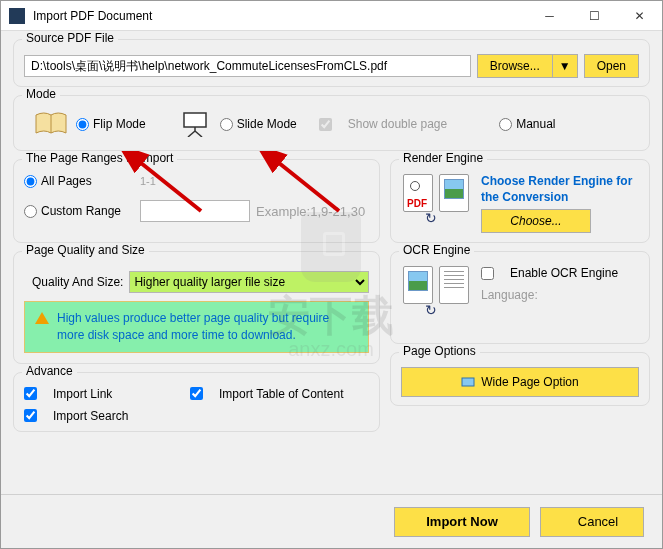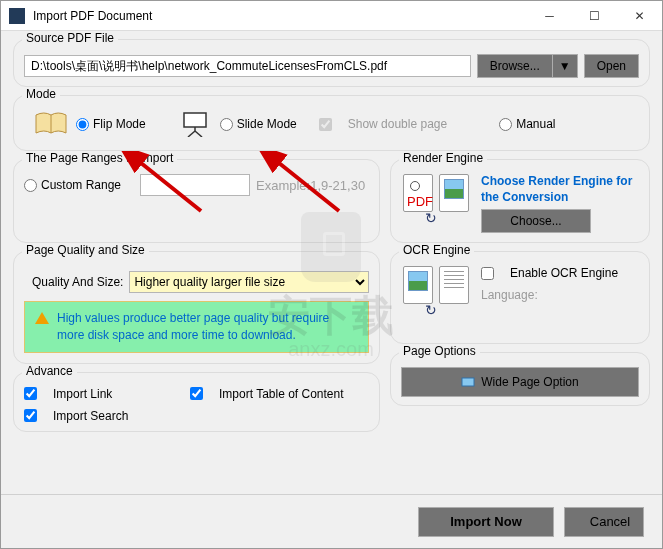--- a/index.html
+++ b/index.html
@@ -2,46 +2,46 @@
 <html><head>
 <meta charset="utf-8">
 <style>
 * { box-sizing: border-box; margin: 0; padding: 0; font-family: "Segoe UI", Tahoma, sans-serif; font-size: 12px; }
 body { background: #f0f0f0; width: 663px; height: 549px; overflow: hidden; border: 1px solid #999; position: relative; }
 .titlebar { height: 30px; background: #fff; display: flex; align-items: center; padding: 0 0 0 8px; border-bottom: 1px solid #ddd; }
 .titlebar .app-icon { width: 16px; height: 16px; background: #223a58; margin-right: 8px; }
 .titlebar .title { flex: 1; font-size: 12px; color: #000; }
 .titlebar .winbtn { width: 45px; height: 30px; display: flex; align-items: center; justify-content: center; color: #333; }
 .content { padding: 8px 12px; }
-.group { border: 1px solid #dcdcdc; border-radius: 13px; margin-bottom: 8px; padding: 10px 10px 8px 10px; position: relative; }
+.group { border: 1px solid #dcdcdc; border-radius: 8px; margin-bottom: 8px; padding: 10px 10px 8px 10px; position: relative; }
 .group > legend, .group-title { position: absolute; top: -9px; left: 8px; background: #f0f0f0; padding: 0 4px; font-size: 12px; color: #000; }
 .row { display: flex; align-items: center; gap: 6px; }
 input[type=text] { border: 1px solid #b5b5b5; background: #fff; height: 22px; padding: 0 6px; font-size: 12px; }
-.btn { border: 1px solid #adadad; background: #737373; height: 24px; padding: 0 12px; font-size: 12px; display: inline-flex; align-items: center; justify-content: center; cursor: default; text-align: center; }
+.btn { border: 1px solid #adadad; background: #fde047; height: 24px; padding: 0 12px; font-size: 12px; display: inline-flex; align-items: center; justify-content: center; cursor: default; text-align: center; }
 .btn.big { height: 30px; font-size: 13px; padding: 0 20px; }
 .mode-row { display: flex; align-items: center; gap: 8px; padding: 4px 10px; }
 .mode-icon { width: 34px; height: 28px; display: flex; align-items: center; justify-content: center; }
 .radio { display: flex; align-items: center; gap: 4px; font-size: 12px; }
 .checkbox { display: flex; align-items: center; gap: 16px; font-size: 12px; }
 .disabled { color: #9a9a9a; }
 .two-col { display: flex; gap: 10px; }
 .two-col .left { flex: 1; }
 .two-col .right { width: 260px; }
 .hint { color: #a0a0a0; font-size: 11px; }
 .link { color: #0066cc; }
-select { border: 1px solid #b5b5b5; background: #fef9c3; height: 22px; font-size: 12px; }
+select { border: 1px solid #b5b5b5; background: #bef264; height: 22px; font-size: 12px; }
 .warn-box { border: 1px solid #e0c46c; background: #86efac; padding: 8px 10px; display: flex; gap: 8px; align-items: flex-start; margin: 8px 0 2px 0; }
 .warn-icon { width: 0; height: 0; border-left: 7px solid transparent; border-right: 7px solid transparent; border-bottom: 12px solid #f0a000; margin-top: 2px; }
 .engine-icon { width: 72px; height: 44px; position: relative; }
 .doc-sheet { width: 30px; height: 38px; border: 1px solid #999; background: #fff; position: absolute; border-radius: 2px; }
 .doc-sheet.a { left: 2px; top: 0; }
 .doc-sheet.b { left: 38px; top: 0; }
 .doc-sheet .inner { position: absolute; left: 4px; right: 4px; top: 4px; bottom: 12px; }
 .pdf-inner { background: linear-gradient(180deg,#fff 0,#fff 100%); }
-.pdf-label { position:absolute; bottom:2px; left:3px; font-size:13px; font-weight:normal; color:#d00; }
+.pdf-label { position:absolute; bottom:2px; left:3px; font-size:10px; font-weight:bold; color:#d00; }
 .img-inner { background: linear-gradient(180deg,#87c8f0 50%,#4a9c4a 50%); border: 1px solid #6b98c7; }
 .engine-arrow { position:absolute; left:24px; top:36px; font-size:14px; color:#2a3a6b; }
 .footer { position: absolute; bottom: 0; left: 0; right: 0; height: 54px; background: #f0f0f0; border-top: 1px solid #d0d0d0; display: flex; justify-content: flex-end; align-items: center; padding: 0 18px; gap: 10px; }
 .split-btn { display: flex; }
 .split-btn .btn:first-child { border-right: none; }
 .split-btn .btn.drop { padding: 0 6px; }
 .page-opts { display: flex; gap: 2px; }
 .page-opts .btn { flex: 1; justify-content: center; gap: 6px; height: 30px; }
 .small-icon { width: 14px; height: 14px; display: inline-flex; }
 .arrow-svg { position: absolute; pointer-events: none; z-index: 50; }
@@ -113,20 +113,27 @@
           <span>Manual</span>
       </label>
     </div>
   </div>
 
   <div class="two-col">
     <div class="left">
 
       <div class="group" style="padding-top:14px; height:84px;">
         <div class="group-title">The Page Ranges to Import</div>
+        <div class="row" style="margin-bottom:12px;">
+          <label class="radio" style="width:110px;">
+            <input type="radio" name="pr" checked="" style="">
+              <span>All Pages</span>
+          </label>
+          <span class="hint">1-1</span>
+        </div>
         <div class="row">
           <label class="radio" style="width:110px;">
             <input type="radio" name="pr" style="">
               <span>Custom Range</span>
           </label>
           <input type="text" style="width: 110px;" disabled="">
           <span class="hint" style="font-size:13px;">Example:1,9-21,30</span>
         </div>
       </div>
 
@@ -176,21 +183,21 @@
                 <div class="pdf-label">PDF</div>
                 <div style="position:absolute;left:6px;top:6px;width:10px;height:10px;border:1.5px solid #555;border-radius:50%;"></div>
               </div>
             <div class="doc-sheet b">
                 <div class="inner img-inner"></div>
               </div>
             <div class="engine-arrow">↻</div>
           </div>
           <div style="flex:1;">
             <div class="link" style="line-height:1.3;font-weight:bold;">Choose Render Engine for the Conversion</div>
-            <div class="btn" style="margin-top:4px; width:110px; justify-content:center;">Choose...</div>
+            <div class="btn" style="margin-top:4px; width:110px; justify-content:center;font-style:italic;">Choose...</div>
           </div>
         </div>
       </div>
 
       <div class="group" style="padding-top:14px; height:93px;">
         <div class="group-title">OCR Engine</div>
         <div style="display:flex; gap:8px;">
           <div class="engine-icon">
             <div class="doc-sheet a">
                 <div class="inner img-inner"></div>
@@ -248,14 +255,14 @@
 </svg>
 
 <div class="watermark">
   <div class="shield"></div>
   <div class="wm1">安下载</div>
   <div class="wm2">anxz.com</div>
 </div>
 
 <div class="footer">
   <div class="btn big" style="font-weight:bold; width:136px;">Import Now</div>
-  <div class="btn big" style="width:80px;padding-left:32px;">Cancel</div>
+  <div class="btn big" style="width:104px;padding-left:32px;">Cancel</div>
 </div>
 
 </body></html>

